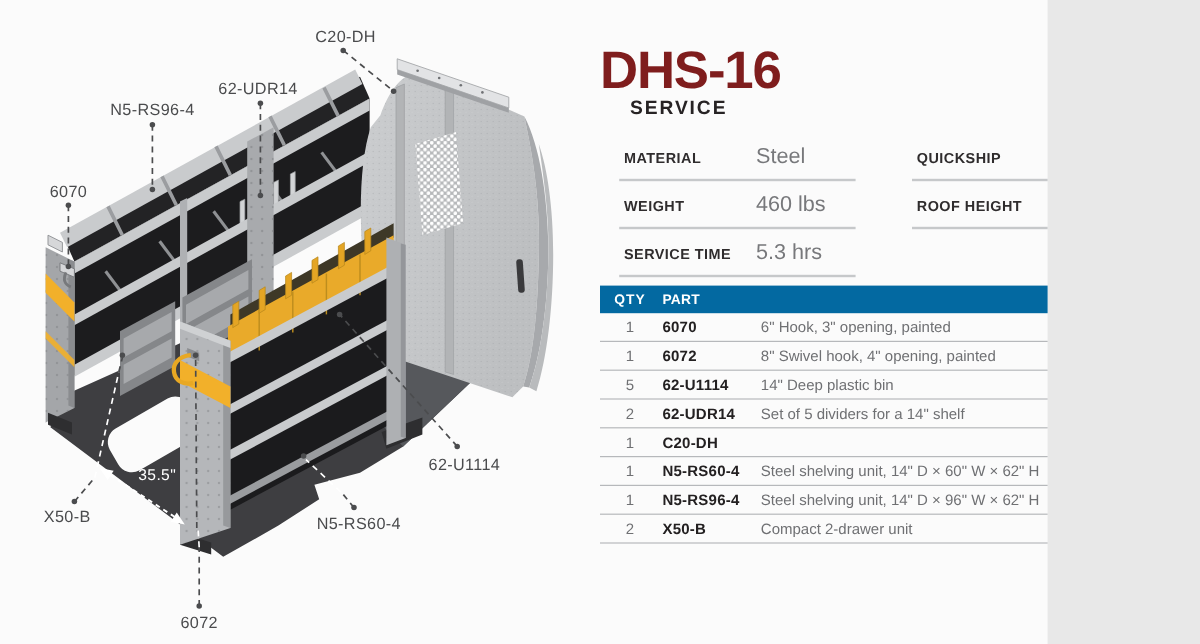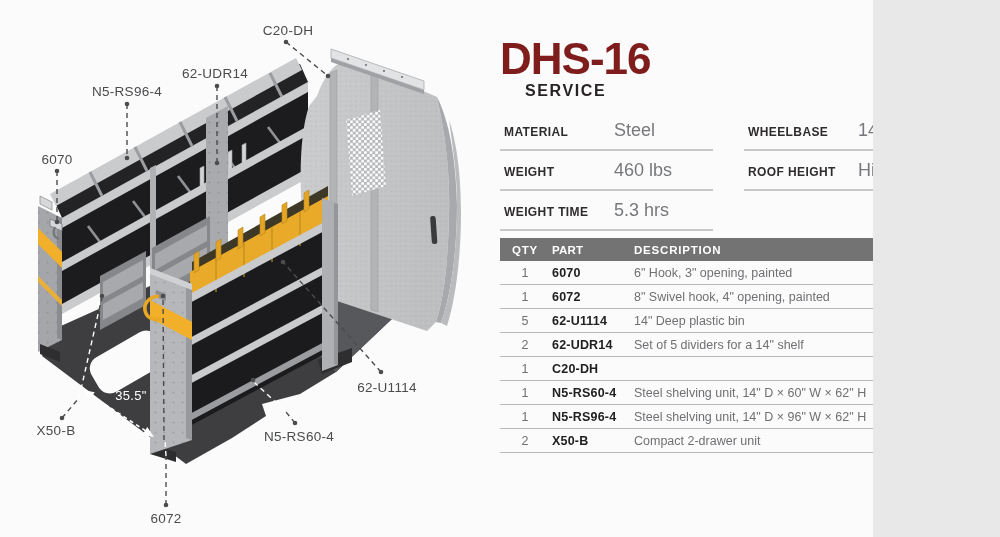--- a/index.html
+++ b/index.html
@@ -19,34 +19,34 @@
   .rpanel{position:absolute;left:500px;top:0;width:458px;}
   .title{
     position:absolute;left:0;top:38px;font-size:44px;line-height:42px;
     font-weight:700;color:#7f1d1d;letter-spacing:-1px;
   }
   .subtitle{
     position:absolute;left:1px;top:82px;font-size:16px;font-weight:700;
     color:#272324;letter-spacing:1.6px;margin-left:24px;
   }
   .specs{position:absolute;left:0;top:111px;width:457px;display:flex;gap:31px;}
-  .spec-col{flex:1;}
+  .spec-col{flex:1;margin-left:16px;}
   .spec-row{
     display:flex;align-items:baseline;padding:9px 2px 8px 4px;
     border-bottom:2px solid #C6C8CA;
   }
   .spec-label{width:110px;font-size:12px;font-weight:700;color:#2F2C2D;letter-spacing:.4px;}
   .spec-value{font-size:18px;color:#77787B;}
   .parts{position:absolute;left:0;top:238px;width:458px;}
   .prow{
     display:grid;grid-template-columns:38px 74px 1fr;column-gap:8px;
     align-items:center;padding:0 6px;
   }
   .phead{
-    background:#737373;color:#FFFFFF;height:23px;
+    background:#0369a1;color:#FFFFFF;height:23px;
     font-size:11.5px;font-weight:700;letter-spacing:.8px;
   }
   .pbody{height:23px;border-bottom:1px solid #B6B8BB;font-size:12.5px;}
   .cell-qty{text-align:center;color:#6F7073;}
   .phead .cell-qty{color:#fff;}
   .cell-part{font-weight:700;color:#232021;letter-spacing:.2px;}
   .phead .cell-part{color:#fff;}
   .cell-desc{color:#6F7073;}
   .phead .cell-desc{color:#fff;}
 </style>
@@ -274,41 +274,40 @@
       <div class="spec-col">
         <div class="spec-row">
           <span class="spec-label">MATERIAL</span>
           <span class="spec-value">Steel</span>
         </div>
         <div class="spec-row">
           <span class="spec-label">WEIGHT</span>
           <span class="spec-value">460 lbs</span>
         </div>
         <div class="spec-row">
-          <span class="spec-label">WEIGHT TIME</span>
+          <span class="spec-label">SERVICE TIME</span>
           <span class="spec-value">5.3 hrs</span>
         </div>
       </div>
       <div class="spec-col">
         <div class="spec-row">
-          <span class="spec-label">WHEELBASE</span>
+          <span class="spec-label">QUICKSHIP</span>
           <span class="spec-value">144"</span>
         </div>
         <div class="spec-row">
           <span class="spec-label">ROOF HEIGHT</span>
           <span class="spec-value">High</span>
         </div>
       </div>
     </div>
 
     <div class="parts">
       <div class="prow phead">
         <span class="cell-qty">QTY</span>
         <span class="cell-part">PART</span>
-        <span class="cell-desc">DESCRIPTION</span>
       </div>
       <div class="prow pbody">
         <span class="cell-qty">1</span>
         <span class="cell-part">6070</span>
         <span class="cell-desc">6" Hook, 3" opening, painted</span>
       </div>
       <div class="prow pbody">
         <span class="cell-qty">1</span>
         <span class="cell-part">6072</span>
         <span class="cell-desc">8" Swivel hook, 4" opening, painted</span>

